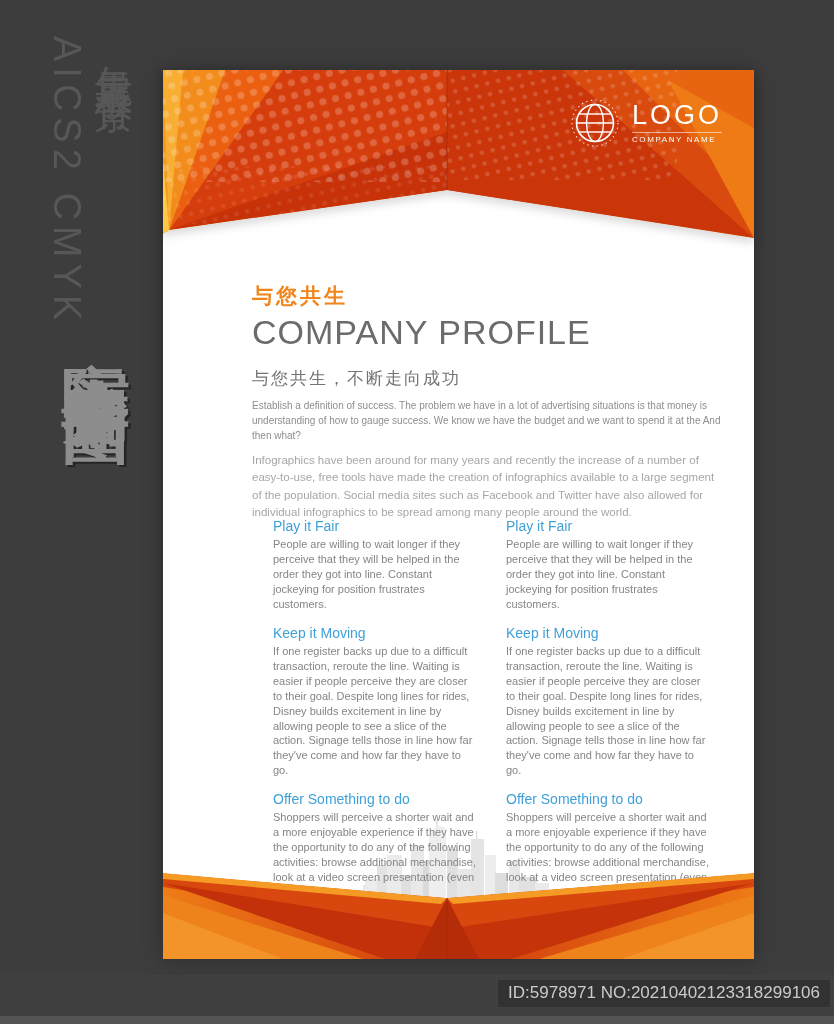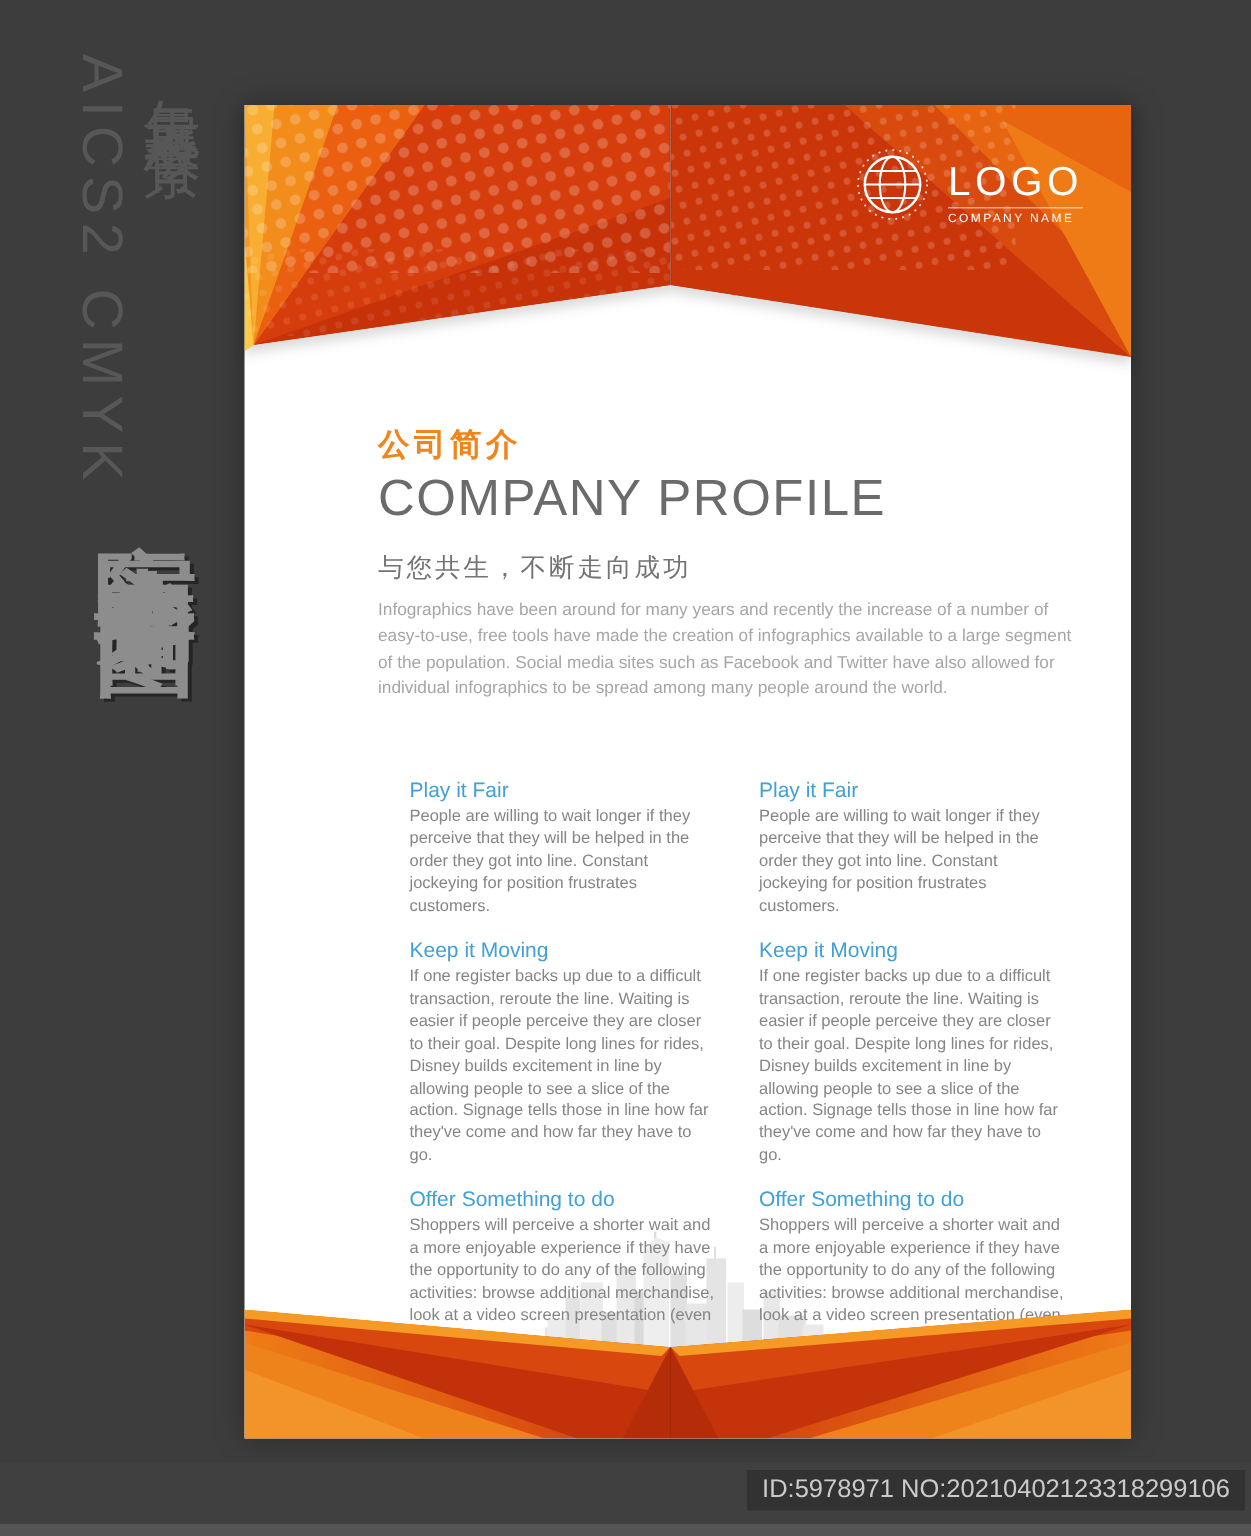--- a/index.html
+++ b/index.html
@@ -16,21 +16,21 @@
 
   
   .poster{position:absolute;left:163px;top:70px;width:591px;height:889px;background:#ffffff;
           box-shadow:0 0 20px rgba(0,0,0,.3);}
   .header-svg{position:absolute;left:0;top:0;width:591px;height:168px;
               filter:drop-shadow(0 5px 4px rgba(0,0,0,.14));}
   .footer-svg{position:absolute;left:0;bottom:0;width:591px;height:86px;}
   .skyline-svg{position:absolute;left:200px;bottom:60px;width:200px;height:78px;}
 
   
-  .logo{position:absolute;top:26px;right:32px;display:flex;align-items:flex-end;gap:10px;color:#fff;}
+  .logo{position:absolute;top:26px;right:32px;display:flex;align-items:center;gap:10px;color:#fff;}
   .logo-title{font-size:27px;letter-spacing:3px;font-weight:400;line-height:1;}
   .logo-sub{font-size:8px;letter-spacing:1.6px;margin-top:3px;border-top:1px solid rgba(255,255,255,.55);
             padding-top:2px;}
 
   
   .content{position:absolute;left:89px;top:212px;width:476px;}
   .h-cn{color:#f0851c;font-size:21px;font-weight:bold;letter-spacing:3px;}
   .h-en{color:#6b6b6b;font-size:34px;letter-spacing:1px;margin-top:3px;}
   .tagline{color:#737373;font-size:17px;letter-spacing:2px;margin-top:15px;}
   .p1{color:#8e8e8e;font-size:10px;line-height:1.5;margin-top:8px;width:470px;}
@@ -139,23 +139,24 @@
         <line x1="11" y1="36" x2="43" y2="36" stroke="#ffffff" stroke-width="1.4"></line>
         <circle cx="27" cy="27" r="23" fill="none" stroke="#ffffff" stroke-width="1.1" stroke-dasharray="1.3 3.4" opacity="0.9"></circle>
       </svg>
       <div>
         <div class="logo-title">LOGO</div>
         <div class="logo-sub">COMPANY NAME</div>
       </div>
     </div>
 
     <div class="content">
-      <div class="h-cn">公司简介</div>
+      <div class="h-cn">与您共生</div>
       <div class="h-en">COMPANY PROFILE</div>
       <div class="tagline">与您共生，不断走向成功</div>
+      <div class="p1">Establish a definition of success.  The problem we have in a lot of advertising situations is that money is understanding of how to gauge success. We know we have the budget and we want to spend it at the And then what?</div>
       <div class="p2">Infographics have been around for many years and recently the increase of a number of easy-to-use, free tools have made the creation of infographics available to a large segment of the population. Social media sites such as Facebook and Twitter have also allowed for individual infographics to be spread among many people around the world.</div>
     </div>
 
     <div class="columns">
       <div class="col">
         <div class="sec">
           <div class="sec-h">Play it Fair</div>
           <div class="sec-p">People are willing to wait longer if they perceive that they will be helped in the order they got into line. Constant jockeying for position frustrates customers.</div>
         </div>
         <div class="sec">

